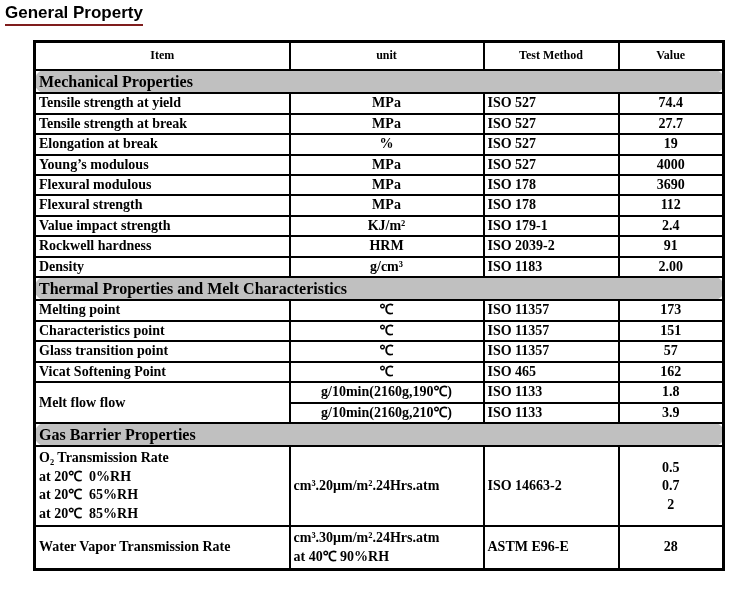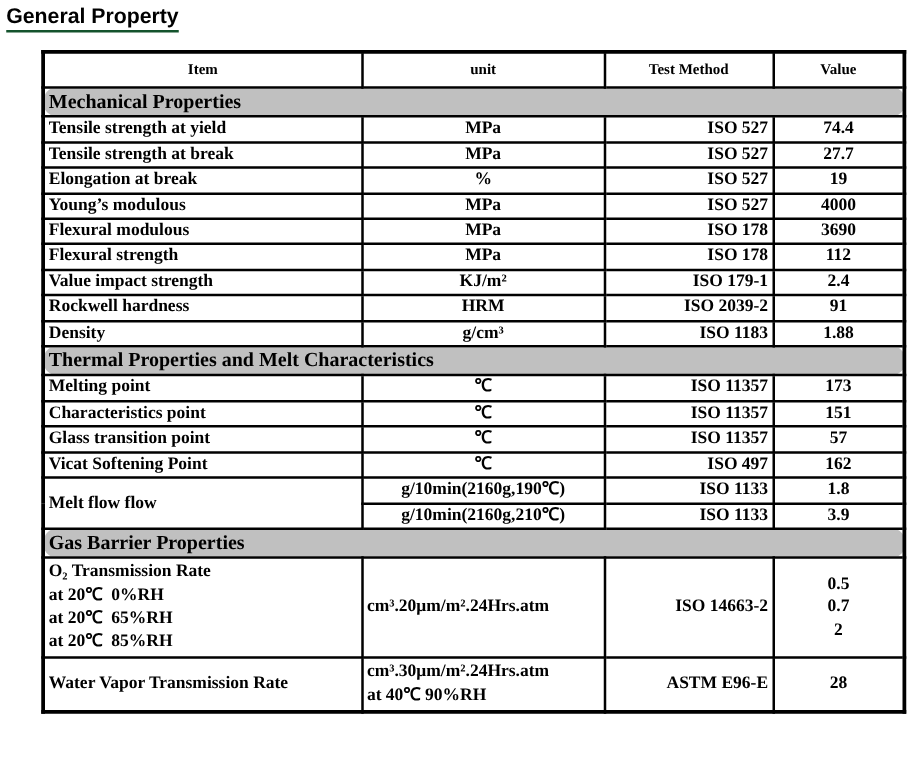--- a/index.html
+++ b/index.html
@@ -17,21 +17,21 @@
     background: #ffffff;
   }
   .doc-title {
     position: absolute;
     left: 5px;
     top: 3px;
     font-family: "Liberation Sans", sans-serif;
     font-weight: bold;
     font-size: 17px;
     color: #000000;
-    border-bottom: 2px solid #14532d;
+    border-bottom: 2px solid #7f1d1d;
     padding-bottom: 1px;
   }
   table.props {
     position: absolute;
     left: 33px;
     top: 40px;
     width: 689px;
     border-collapse: collapse;
     table-layout: fixed;
     font-family: "Liberation Serif", serif;
@@ -56,21 +56,21 @@
     background: #c0c0c0;
     font-size: 16px;
     text-align: left;
     height: 19px;
     padding-left: 3px;
     border-radius: 10px;
   }
   tr.datarow { height: 19px; }
   td.c-item  { text-align: left; margin-top: 48px; }
   td.c-unit  { text-align: center; }
-  td.c-meth  { text-align: right; }
+  td.c-meth  { text-align: left; }
   td.c-val   { text-align: center; }
   td.multiline { white-space: pre-wrap; }
   td.left { text-align: left; border-radius: 10px; }
   tr.tallrow td { padding-top: 2px; padding-bottom: 2px; }
 </style>
 </head>
 <body>
 
 <div class="page">
 
@@ -142,21 +142,21 @@
       <tr class="datarow">
         <td class="c-item">Rockwell hardness</td>
         <td class="c-unit">HRM</td>
         <td class="c-meth">ISO 2039-2</td>
         <td class="c-val">91</td>
       </tr>
       <tr class="datarow">
         <td class="c-item">Density</td>
         <td class="c-unit">g/cm³</td>
         <td class="c-meth">ISO 1183</td>
-        <td class="c-val">1.88</td>
+        <td class="c-val">2.00</td>
       </tr>
 
       <tr class="section">
         <td colspan="4">Thermal Properties and Melt Characteristics</td>
       </tr>
 
       <tr class="datarow">
         <td class="c-item">Melting point</td>
         <td class="c-unit">℃</td>
         <td class="c-meth">ISO 11357</td>
@@ -170,21 +170,21 @@
       </tr>
       <tr class="datarow">
         <td class="c-item">Glass transition point</td>
         <td class="c-unit">℃</td>
         <td class="c-meth">ISO 11357</td>
         <td class="c-val">57</td>
       </tr>
       <tr class="datarow">
         <td class="c-item">Vicat Softening Point</td>
         <td class="c-unit">℃</td>
-        <td class="c-meth">ISO 497</td>
+        <td class="c-meth">ISO 465</td>
         <td class="c-val">162</td>
       </tr>
       <tr class="datarow">
         <td class="c-item" rowspan="2">Melt flow flow</td>
         <td class="c-unit">g/10min(2160g,190℃)</td>
         <td class="c-meth">ISO 1133</td>
         <td class="c-val">1.8</td>
       </tr>
       <tr class="datarow">
         <td class="c-unit">g/10min(2160g,210℃)</td>

